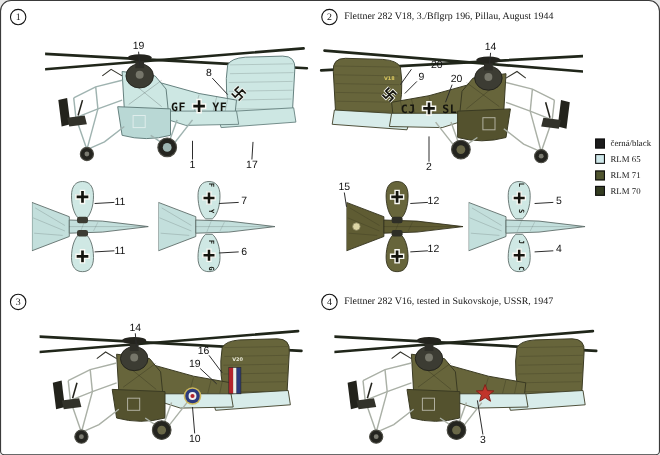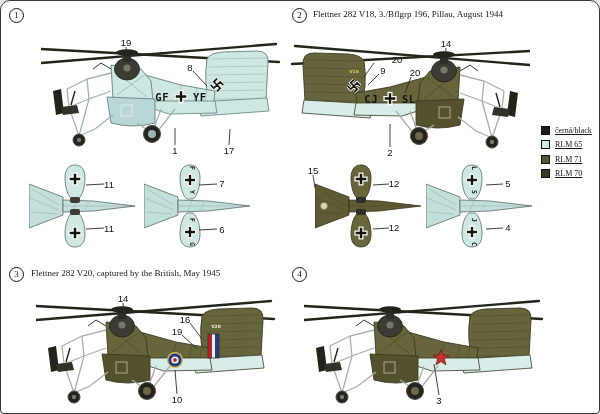--- a/index.html
+++ b/index.html
@@ -16,21 +16,21 @@
     position:absolute;font:9px/11px "Liberation Serif",serif;color:#161616;white-space:nowrap;
   }
   .heli,.tv,#leaders{position:absolute;}
   .co{
     position:absolute;transform:translate(-50%,-50%);
     font:9.5px "Liberation Sans",sans-serif;color:#111;
   }
   .legend{position:absolute;left:540px;top:122px;}
   .legrow{display:flex;align-items:center;height:14.5px;}
   .sw{width:9px;height:9px;border:1px solid #111;margin-right:5px;box-sizing:border-box;}
-  .leglabel{font:8px "Liberation Serif",serif;color:#161616;white-space:nowrap;text-decoration:underline;}
+  .leglabel{font:8px "Liberation Serif",serif;color:#161616;white-space:nowrap;}
   .code{font:bold 10.5px "DejaVu Sans Mono",monospace;fill:#15150f;letter-spacing:.5px;}
   .tvl{font:bold 6.5px "DejaVu Sans Mono",monospace;fill:#15150f;text-anchor:middle;}
   .fintxt{font:bold 4.5px "DejaVu Sans",sans-serif;text-anchor:middle;}
 </style>
 </head>
 <body>
 
 <svg style="position:absolute;width:0;height:0" aria-hidden="true">
   <defs>
     <g id="heliSide">
@@ -124,23 +124,23 @@
 </svg>
 
 <div id="canvas">
 
   <div class="pnum" style="left:8px;top:7px">1</div>
 
   <div class="pnum" style="left:291px;top:7px">2</div>
   <div class="ptitle" style="left:312px;top:8px">Flettner 282 V18, 3./Bflgrp 196, Pillau, August 1944</div>
 
   <div class="pnum" style="left:8px;top:266px">3</div>
-  <div class="ptitle" style="left:30px;top:267px">Flettner 282 V20, captured by the British, May 1945</div>
 
   <div class="pnum" style="left:291px;top:266px">4</div>
+  <div class="ptitle" style="left:312px;top:267px">Flettner 282 V16, tested in Sukovskoje, USSR, 1947</div>
 
   <svg class="heli" style="left:40px;top:38px;--body:#cde7e3;--body2:#b9d8d5;--belly:#cde7e3;--line:#64807d;--strut:#9fb3b0;--hub:#9db5b2" width="260" height="110" viewBox="0 0 260 110">
     <use href="#heliSide"></use>
     <g>
       <text class="code" x="128" y="61.5" text-anchor="end">GF</text>
       <use href="#bcrossP" transform="translate(140,57.5) scale(0.85)" fill="#15150f" stroke="#fafaf5" stroke-width="1.6"></use>
       <text class="code" x="152" y="61.5" text-anchor="start">YF</text>
     </g>
     <g transform="translate(176,46) rotate(45)">
       <use href="#swzP" stroke="#f5f5f0" stroke-width="3.2"></use>

